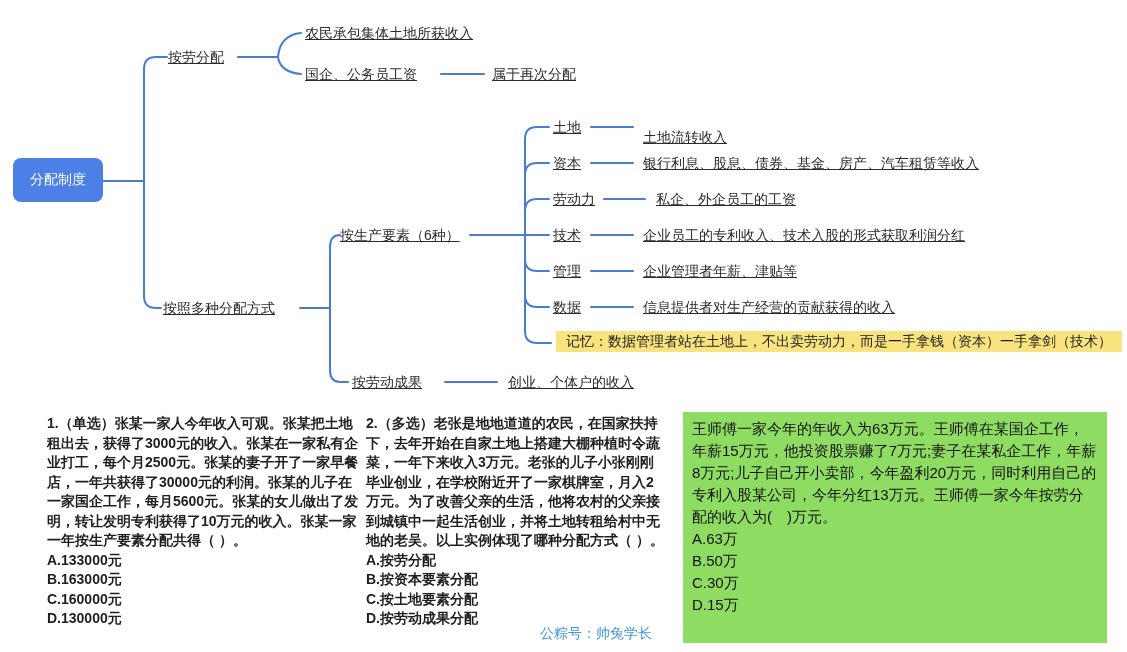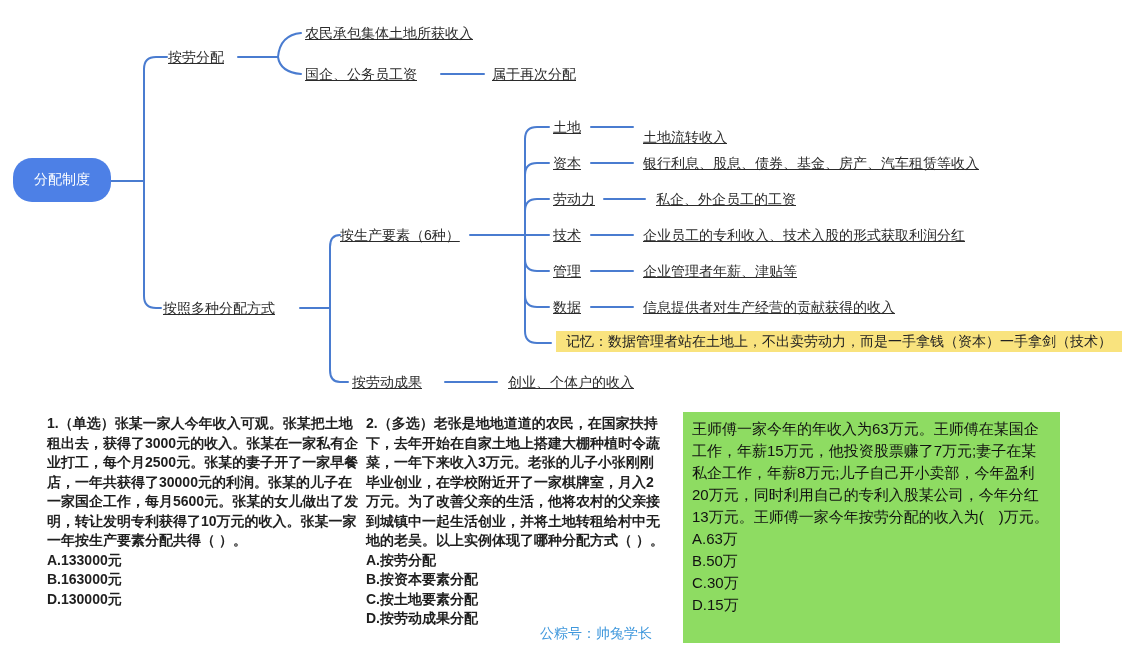--- a/index.html
+++ b/index.html
@@ -4,35 +4,35 @@
 <style>
   html,body{margin:0;padding:0;background:#fff;}
   .canvas{
     position:relative;width:1127px;height:652px;background:#ffffff;overflow:hidden;
     font-family:"Liberation Sans","DejaVu Sans",sans-serif;
   }
   .connectors{position:absolute;left:0;top:0;width:1127px;height:652px;}
   .connectors path{stroke:var(--line-blue,#4a7cd0);stroke-width:2;fill:none;stroke-linecap:round;}
   .mm-label{position:absolute;font-size:14px;line-height:17px;color:#2b2b2b;white-space:nowrap;text-decoration:underline;}
   .root-node{
-    position:absolute;left:13px;top:158px;width:98px;height:44px;
-    background:var(--node-blue,#4d80e6);border-radius:19px;color:#fff;
+    position:absolute;left:13px;top:158px;width:90px;height:44px;
+    background:var(--node-blue,#4d80e6);border-radius:8px;color:#fff;
     display:flex;align-items:center;justify-content:center;font-size:14px;
   }
   .memory-note{
     position:absolute;left:556px;top:331px;background:var(--highlight-yellow,#f9e37e);
     color:#222;font-size:14px;line-height:17px;padding:2px 10px;white-space:nowrap;
   }
   .question{position:absolute;color:#1f1f1f;font-size:14px;line-height:19.5px;font-weight:600;}
   .q1{left:47px;top:414px;width:314px;}
   .q2{left:366px;top:414px;width:300px;}
   .q-stem{margin:0 0 0 0;}
   .q-option{white-space:nowrap;}
   .green-box{
-    position:absolute;left:683px;top:412px;width:377px;height:231px;box-sizing:border-box;
+    position:absolute;left:683px;top:412px;width:424px;height:231px;box-sizing:border-box;
     background:var(--q3-green,#8edc62);padding:6px 9px;color:#111;
     font-size:15px;line-height:22px;font-weight:400;
   }
   .watermark{
     position:absolute;left:540px;top:625px;font-size:14px;
     color:var(--watermark-blue,#3e97dc);white-space:nowrap;
   }
 </style>
 </head>
 <body>
@@ -107,20 +107,21 @@
 
   <div class="memory-note">记忆：数据管理者站在土地上，不出卖劳动力，而是一手拿钱（资本）一手拿剑（技术）</div>
 
   <div class="mm-label" style="left:352px;top:374px;">按劳动成果</div>
   <div class="mm-label" style="left:508px;top:374px;">创业、个体户的收入</div>
 
   <div class="question q1">
     <p class="q-stem">1.（单选）张某一家人今年收入可观。张某把土地租出去，获得了3000元的收入。张某在一家私有企业打工，每个月2500元。张某的妻子开了一家早餐店，一年共获得了30000元的利润。张某的儿子在一家国企工作，每月5600元。张某的女儿做出了发明，转让发明专利获得了10万元的收入。张某一家一年按生产要素分配共得（ ）。</p>
     <div class="q-option">A.133000元</div>
     <div class="q-option">B.163000元</div>
+    <div class="q-option">C.160000元</div>
     <div class="q-option">D.130000元</div>
   </div>
 
   <div class="question q2">
     <p class="q-stem">2.（多选）老张是地地道道的农民，在国家扶持下，去年开始在自家土地上搭建大棚种植时令蔬菜，一年下来收入3万元。老张的儿子小张刚刚毕业创业，在学校附近开了一家棋牌室，月入2万元。为了改善父亲的生活，他将农村的父亲接到城镇中一起生活创业，并将土地转租给村中无地的老吴。以上实例体现了哪种分配方式（ ）。</p>
     <div class="q-option">A.按劳分配</div>
     <div class="q-option">B.按资本要素分配</div>
     <div class="q-option">C.按土地要素分配</div>
     <div class="q-option">D.按劳动成果分配</div>
   </div>

